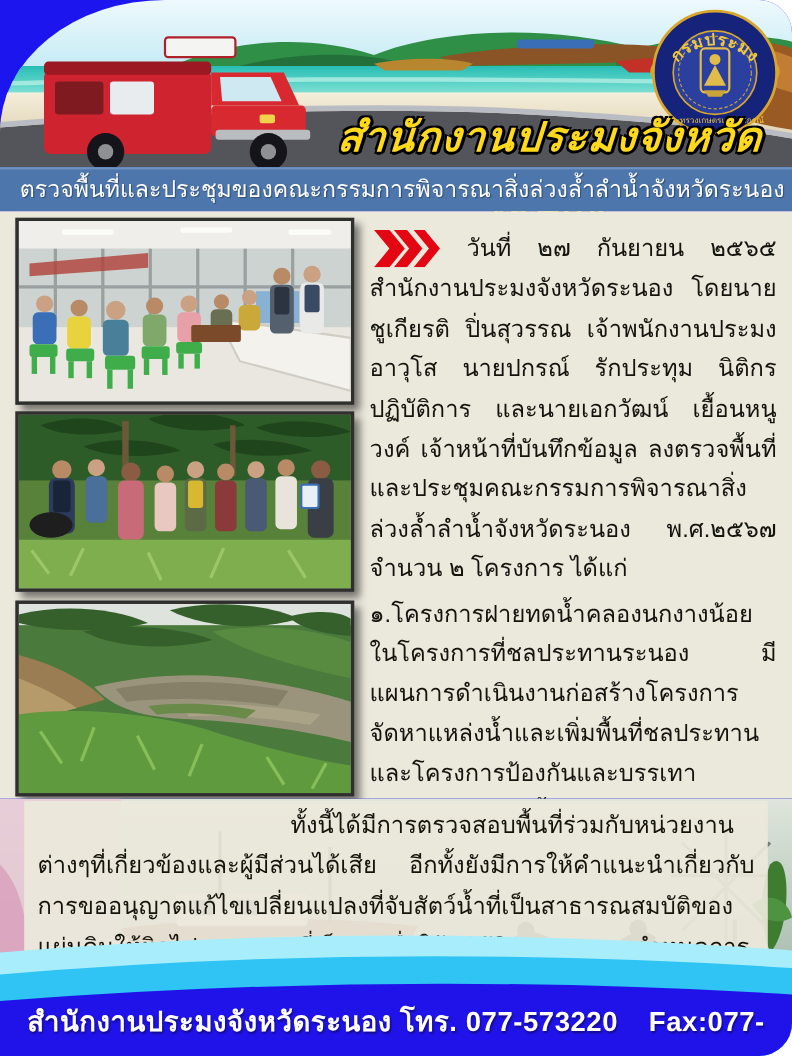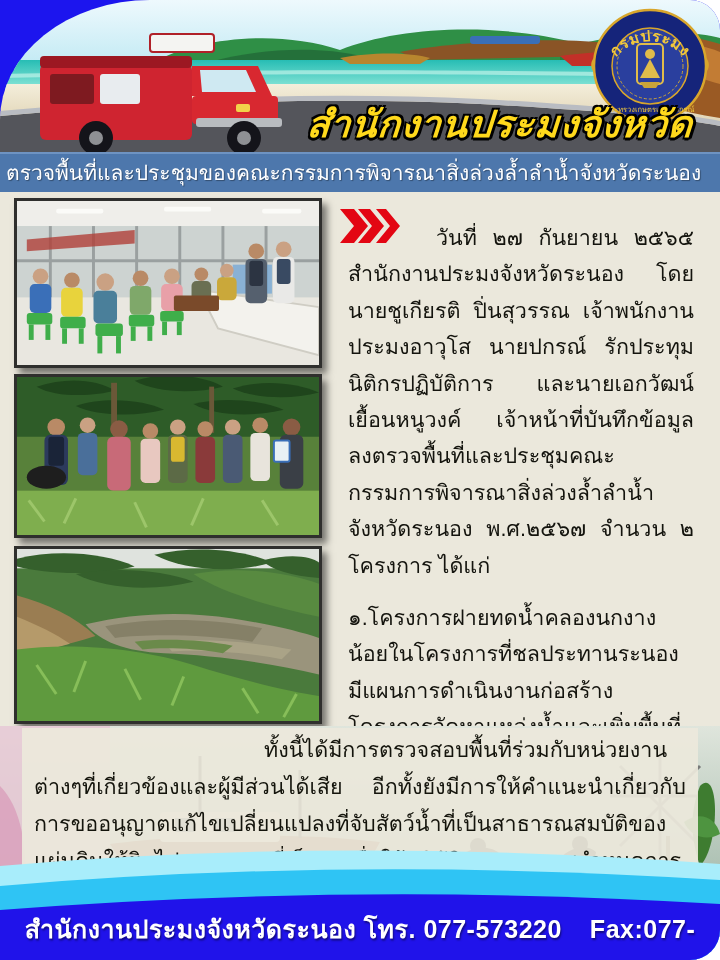--- a/index.html
+++ b/index.html
@@ -13,35 +13,35 @@
   .header-photo svg{display:block;width:100%;height:100%;}
   .office-title{position:absolute;left:278px;top:94px;width:440px;text-align:center;
                 font-size:37px;font-weight:bold;font-style:italic;color:#ffd91c;letter-spacing:1px;
                 transform:skewX(-4deg);
                 text-shadow:-2px -2px 0 #000,2px -2px 0 #000,-2px 2px 0 #000,2px 2px 0 #000,0 3px 0 #000,3px 1px 0 #000;}
   .logo-badge{position:absolute;left:590px;top:6px;width:120px;height:120px;}
 
   
   .banner{position:absolute;left:0;top:152px;width:720px;height:40px;background:#4d77ac;
           border-top:2px solid #6e93c2;box-sizing:border-box;}
-  .banner span{display:block;padding-left:6px;line-height:38px;color:#ffffff;font-size:21px;
+  .banner span{display:block;padding-left:18px;line-height:38px;color:#ffffff;font-size:21px;
                text-shadow:1px 1px 1px rgba(0,0,0,0.35);white-space:nowrap;}
 
   
   .main{position:absolute;left:0;top:192px;width:720px;height:534px;background:#ebe8dc;}
   .photo{position:absolute;left:14px;width:308px;box-sizing:border-box;border:3px solid #2f2f2d;
          box-shadow:5px 6px 7px rgba(0,0,0,0.5);overflow:hidden;background:#888;}
   .photo svg{display:block;width:100%;height:100%;}
   .photo-1{top:6px;height:170px;}
   .photo-2{top:182px;height:164px;}
   .photo-3{top:354px;height:178px;}
 
   .text-col{position:absolute;left:332px;top:12px;width:378px;color:#14140e;
             font-size:21.5px;line-height:36.4px;text-align:justify;}
-  .text-col p{margin:16px;}
+  .text-col p{margin:4px;}
   .text-col p.first{text-indent:88px;}
   .chevrons{position:absolute;left:6px;top:5px;width:62px;height:34px;}
 
   
   .bottom-strip{position:absolute;left:0;top:726px;width:720px;height:184px;}
   .bottom-strip svg{display:block;width:100%;height:100%;}
   .summary-box{position:absolute;left:22px;top:728px;width:676px;min-height:142px;box-sizing:border-box;
                background:rgba(236,232,219,0.93);padding:4px 12px 8px 12px;color:#14140c;
                font-size:21.5px;line-height:37px;text-align:justify;text-indent:230px;}
 

